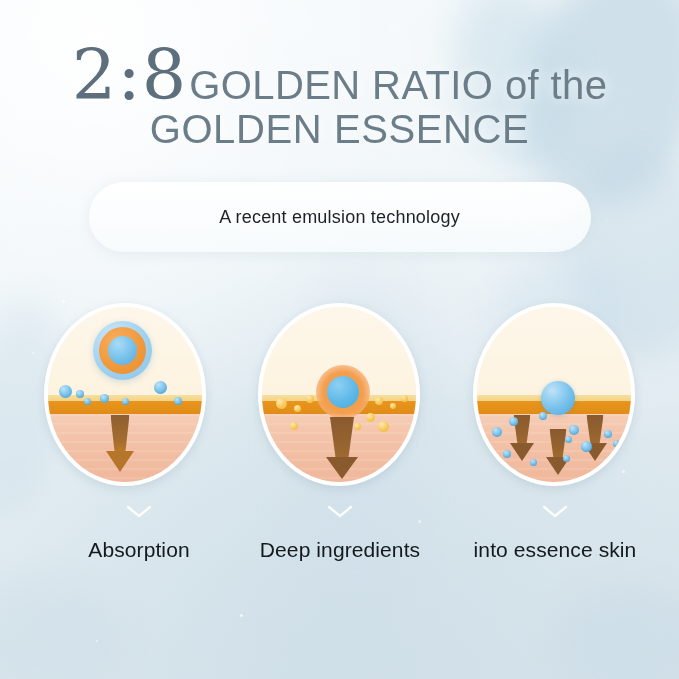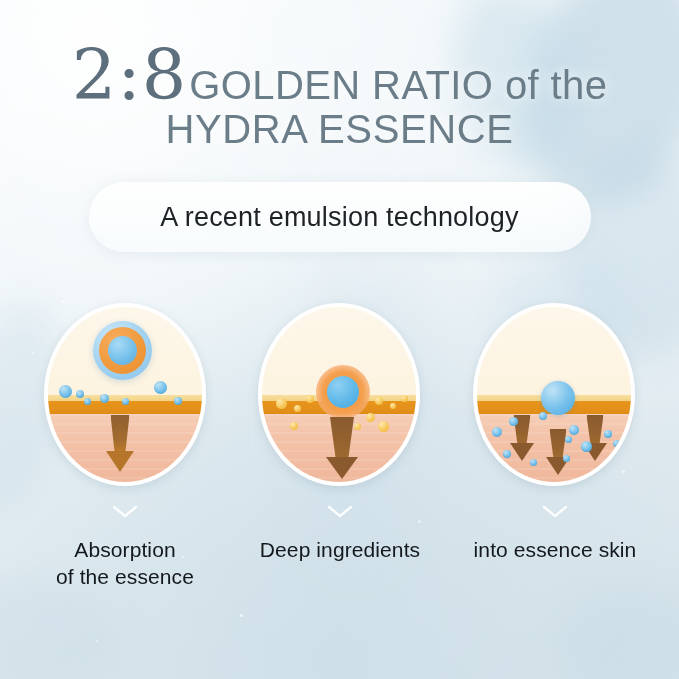--- a/index.html
+++ b/index.html
@@ -50,21 +50,21 @@
   }
 
   
   #pill{
     position:absolute;left:50%;transform:translateX(-50%);top:182px;
     width:502px;height:70px;border-radius:35px;
     background:linear-gradient(180deg,rgba(255,255,255,.95) 0%,rgba(248,252,253,.82) 100%);
     box-shadow:0 2px 14px rgba(150,175,190,.18);
     display:flex;align-items:center;justify-content:center;z-index:6;
   }
-  #pill span{font-size:27px;color:#1d2226;letter-spacing:.2px;}
+  #pill span{font-size:18px;color:#1d2226;letter-spacing:.2px;}
 
   
   #panels{position:absolute;left:0;top:303px;width:679px;height:190px;z-index:5;}
   .panel{position:absolute;top:0;width:162px;height:183px;}
   .p1{left:44px;} .p2{left:258px;} .p3{left:473px;}
 
   .disc{
     position:absolute;inset:0;border-radius:50%;overflow:hidden;
     border:4px solid #fff;box-sizing:border-box;
     box-shadow:0 3px 10px rgba(140,165,180,.28);
@@ -109,21 +109,21 @@
   .arrow .shaft{position:absolute;left:50%;top:0;transform:translateX(-50%);
      background:linear-gradient(180deg,#8a5a2f 0%,#95632f 60%,#a06a30 100%);}
   .arrow .head{position:absolute;left:50%;transform:translateX(-50%);
      width:0;height:0;border-left-style:solid;border-right-style:solid;border-top-style:solid;
      border-left-color:transparent;border-right-color:transparent;}
   .arrow.tan .shaft{background:linear-gradient(180deg,#8f6031 0%,#a56d2f 70%,#c07d2b 100%);}
 
   
   #captions{position:absolute;left:0;top:505px;width:679px;z-index:6;}
   .cap{position:absolute;text-align:center;width:220px;}
-  .c1{left:15px;} .c2{left:230px;} .c3{left:445px;}
+  .c1{left:29px;} .c2{left:230px;} .c3{left:445px;}
   .chev{display:block;margin:0 auto 18px auto;width:26px;height:13px;}
   .cap p{margin:0;font-size:21px;line-height:1.30;color:#14191d;letter-spacing:.1px;}
 </style>
 </head>
 <body>
 
 <div id="stage">
 
   <div class="blob b1"></div>
   <div class="blob b2"></div>
@@ -140,21 +140,21 @@
   <div class="sparkle" style="left:96px;top:640px;width:2px;height:2px;opacity:.6"></div>
   <div class="sparkle" style="left:418px;top:520px;width:3px;height:3px;opacity:.55"></div>
   <div class="sparkle" style="left:622px;top:470px;width:3px;height:3px;opacity:.6"></div>
   <div class="sparkle" style="left:182px;top:556px;width:2px;height:2px;opacity:.65"></div>
 
   <div id="headline">
     <div class="hl-line1">
       <span class="ratio">2:8</span>
       <span class="hl-big">GOLDEN RATIO of the</span>
     </div>
-    <div class="hl-line2">HYDRA ESSENCE</div>
+    <div class="hl-line2">GOLDEN ESSENCE</div>
   </div>
 
   <div id="pill">
     <span>A recent emulsion technology</span>
   </div>
 
   <div id="panels">
 
     <div class="panel p1">
       <div class="disc">
@@ -250,21 +250,20 @@
     </div>
   </div>
 
   <div id="captions">
 
     <div class="cap c1">
       <svg class="chev" viewBox="0 0 26 13">
         <path d="M2 2 L13 11 L24 2" fill="none" stroke="#ffffff" stroke-width="2.3" stroke-linecap="round" stroke-linejoin="round" opacity="0.95"></path>
       </svg>
       <p>Absorption</p>
-      <p>of the essence</p>
     </div>
 
     <div class="cap c2">
       <svg class="chev" viewBox="0 0 26 13">
         <path d="M2 2 L13 11 L24 2" fill="none" stroke="#ffffff" stroke-width="2.3" stroke-linecap="round" stroke-linejoin="round" opacity="0.95"></path>
       </svg>
       <p>Deep ingredients</p>
     </div>
 
     <div class="cap c3">

